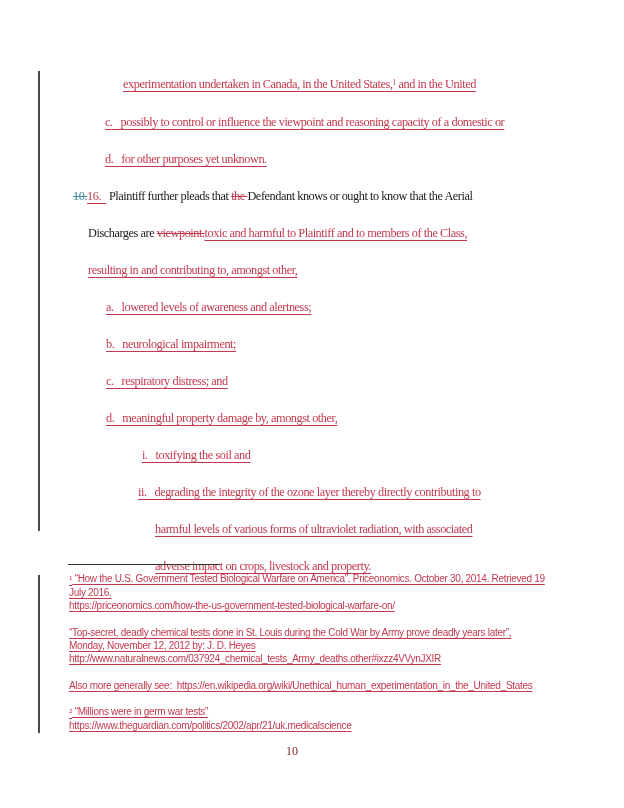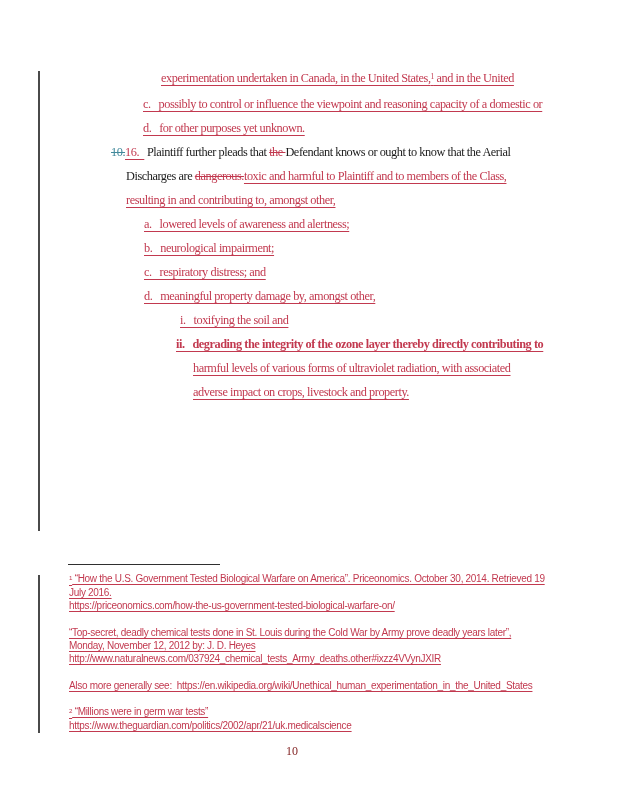--- a/index.html
+++ b/index.html
@@ -8,32 +8,31 @@
     overflow:hidden; font-family:"Liberation Serif", serif;
   }
   .change-bar {
     position:absolute; left:38px; width:1.6px; background:#4a4a4a;
   }
   #change-bar-1 { top:71px; height:460px; }
   #change-bar-2 { top:575px; height:158px; }
 
   .body-text {
     position:absolute; left:73px; top:66px; width:482px;
-    font-size:12.3px; line-height:24px; letter-spacing:-0.45px;
+    font-size:12.3px; line-height:37px; letter-spacing:-0.45px;
     color:#1b1b1b;
-    margin-left:38px;
   }
   .body-text .ln { white-space:nowrap; }
   .ind-cont-item   { padding-left:50px; }
   .ind-item        { padding-left:32px; }
   .ind-para        { padding-left:0; }
   .ind-para-cont   { padding-left:15px; }
   .ind-sub         { padding-left:33px; }
   .ind-subsub      { padding-left:69px; }
-  .ind-subsub2     { padding-left:65px;font-weight:bold; }
+  .ind-subsub2     { padding-left:65px; }
   .ind-subsub-cont { padding-left:82px; }
 
   .ins {
     color:var(--insertion-red,#c2394f);
     text-decoration:underline;
     text-decoration-thickness:1px;
     text-underline-offset:3px;
   }
   .del {
     color:var(--insertion-red,#c2394f);
@@ -81,21 +80,21 @@
 <div class="page">
 
   <div class="change-bar" id="change-bar-1"></div>
   <div class="change-bar" id="change-bar-2"></div>
 
   <div class="body-text">
       <div class="ln ind-cont-item"><span class="ins">experimentation undertaken in Canada, in the United States,</span><span class="ins-sup">1</span><span class="ins"> and in the United</span></div>
       <div class="ln ind-item"><span class="ins">c.&nbsp;&nbsp;&nbsp;possibly to control or influence the viewpoint and reasoning capacity of a domestic or</span></div>
       <div class="ln ind-item"><span class="ins">d.&nbsp;&nbsp;&nbsp;for other purposes yet unknown.</span></div>
       <div class="ln ind-para"><span class="del-teal">10.</span><span class="ins">16.&nbsp;&nbsp;</span><span class="plain">&nbsp;Plaintiff further pleads that </span><span class="del">the </span><span class="plain">Defendant knows or ought to know that the Aerial</span></div>
-      <div class="ln ind-para-cont"><span class="plain">Discharges are </span><span class="del">dangerous.</span><span class="ins">toxic and harmful to Plaintiff and to members of the Class,</span></div>
+      <div class="ln ind-para-cont"><span class="plain">Discharges are </span><span class="del">viewpoint.</span><span class="ins">toxic and harmful to Plaintiff and to members of the Class,</span></div>
       <div class="ln ind-para-cont"><span class="ins">resulting in and contributing to, amongst other,</span></div>
       <div class="ln ind-sub"><span class="ins">a.&nbsp;&nbsp;&nbsp;lowered levels of awareness and alertness;</span></div>
       <div class="ln ind-sub"><span class="ins">b.&nbsp;&nbsp;&nbsp;neurological impairment;</span></div>
       <div class="ln ind-sub"><span class="ins">c.&nbsp;&nbsp;&nbsp;respiratory distress; and</span></div>
       <div class="ln ind-sub"><span class="ins">d.&nbsp;&nbsp;&nbsp;meaningful property damage by, amongst other,</span></div>
       <div class="ln ind-subsub"><span class="ins">i.&nbsp;&nbsp;&nbsp;toxifying the soil and</span></div>
       <div class="ln ind-subsub2"><span class="ins">ii.&nbsp;&nbsp;&nbsp;degrading the integrity of the ozone layer thereby directly contributing to</span></div>
       <div class="ln ind-subsub-cont"><span class="ins">harmful levels of various forms of ultraviolet radiation, with associated</span></div>
       <div class="ln ind-subsub-cont"><span class="ins">adverse impact on crops, livestock and property.</span></div>
     </div>

